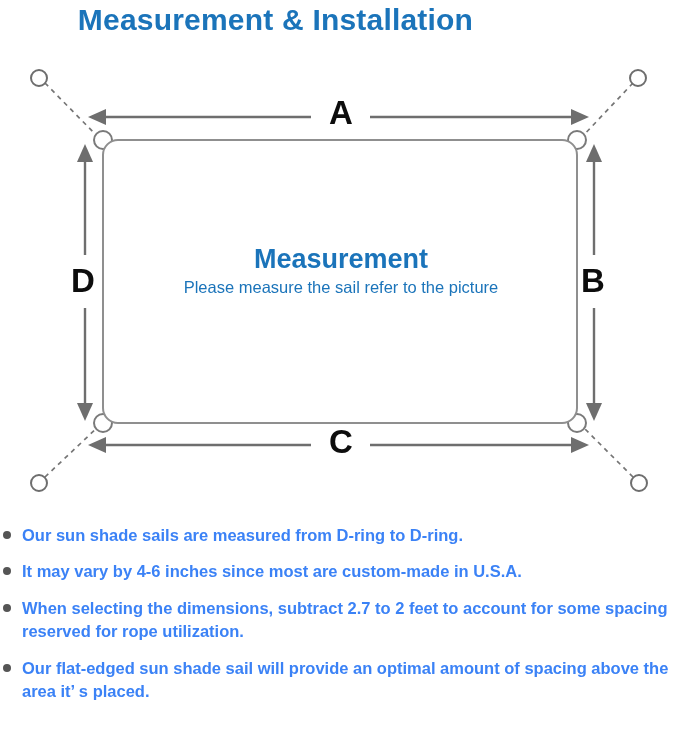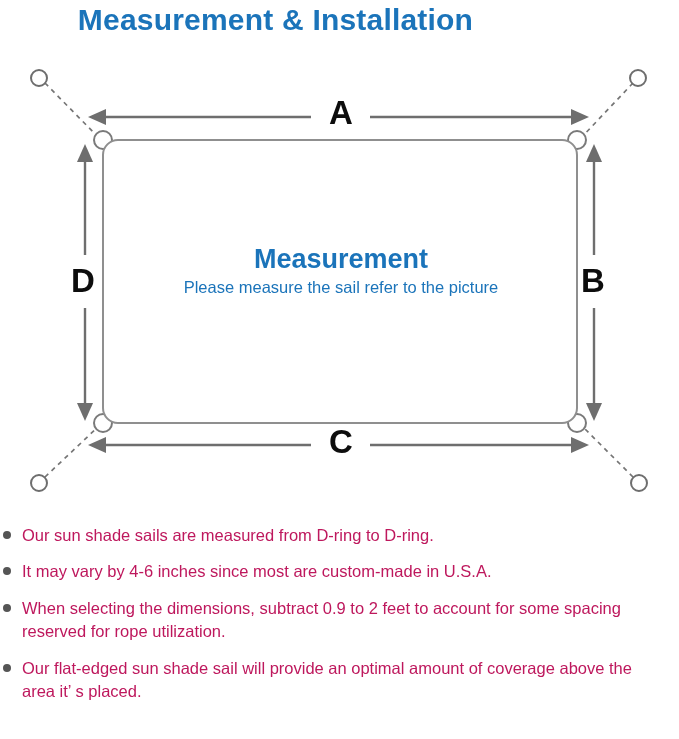--- a/index.html
+++ b/index.html
@@ -23,21 +23,21 @@
   .svg-head   { fill:#6e6e6e; stroke:none; }
   .dim-label  { font-family:"Liberation Sans", sans-serif; font-size:33px;
                 font-weight:bold; fill:#0d0d0d; text-anchor:middle; }
   .center-heading  { font-family:"Liberation Sans", sans-serif; font-size:27px;
                      font-weight:bold; fill:#1b74ba; text-anchor:middle; }
   .center-subtitle { font-family:"Liberation Sans", sans-serif; font-size:16.5px;
                      fill:#1b74ba; text-anchor:middle; }
 
   .notes { position:absolute; top:524px; left:0; width:679px; padding-right:10px; }
   .note  { display:flex; align-items:flex-start; margin-bottom:13px;
-           color:#be185d; font-size:16.5px; line-height:1.42; }
+           color:#3b82f6; font-size:16.5px; line-height:1.42;font-weight:bold; }
   .note .dot { flex:none; width:8px; height:8px; border-radius:50%;
                background:#555555; margin:7px 11px 0 3px; }
 </style>
 </head>
 <body>
 
 <div class="page">
 
   <h1 class="page-title">Measurement &amp; Installation</h1>
 
@@ -107,21 +107,21 @@
     <div class="note">
       <span class="dot"></span>
       <span>Our sun shade sails are measured from D-ring to D-ring.</span>
     </div>
     <div class="note">
       <span class="dot"></span>
       <span>It may vary by 4-6 inches since most are custom-made in U.S.A.</span>
     </div>
     <div class="note">
       <span class="dot"></span>
-      <span>When selecting the dimensions, subtract 0.9 to 2 feet to account for some spacing reserved for rope utilization.</span>
+      <span>When selecting the dimensions, subtract 2.7 to 2 feet to account for some spacing reserved for rope utilization.</span>
     </div>
     <div class="note">
       <span class="dot"></span>
-      <span>Our flat-edged sun shade sail will provide an optimal amount of coverage above the area it’ s placed.</span>
+      <span>Our flat-edged sun shade sail will provide an optimal amount of spacing above the area it’ s placed.</span>
     </div>
   </div>
 
 </div>
 
 </body></html>

